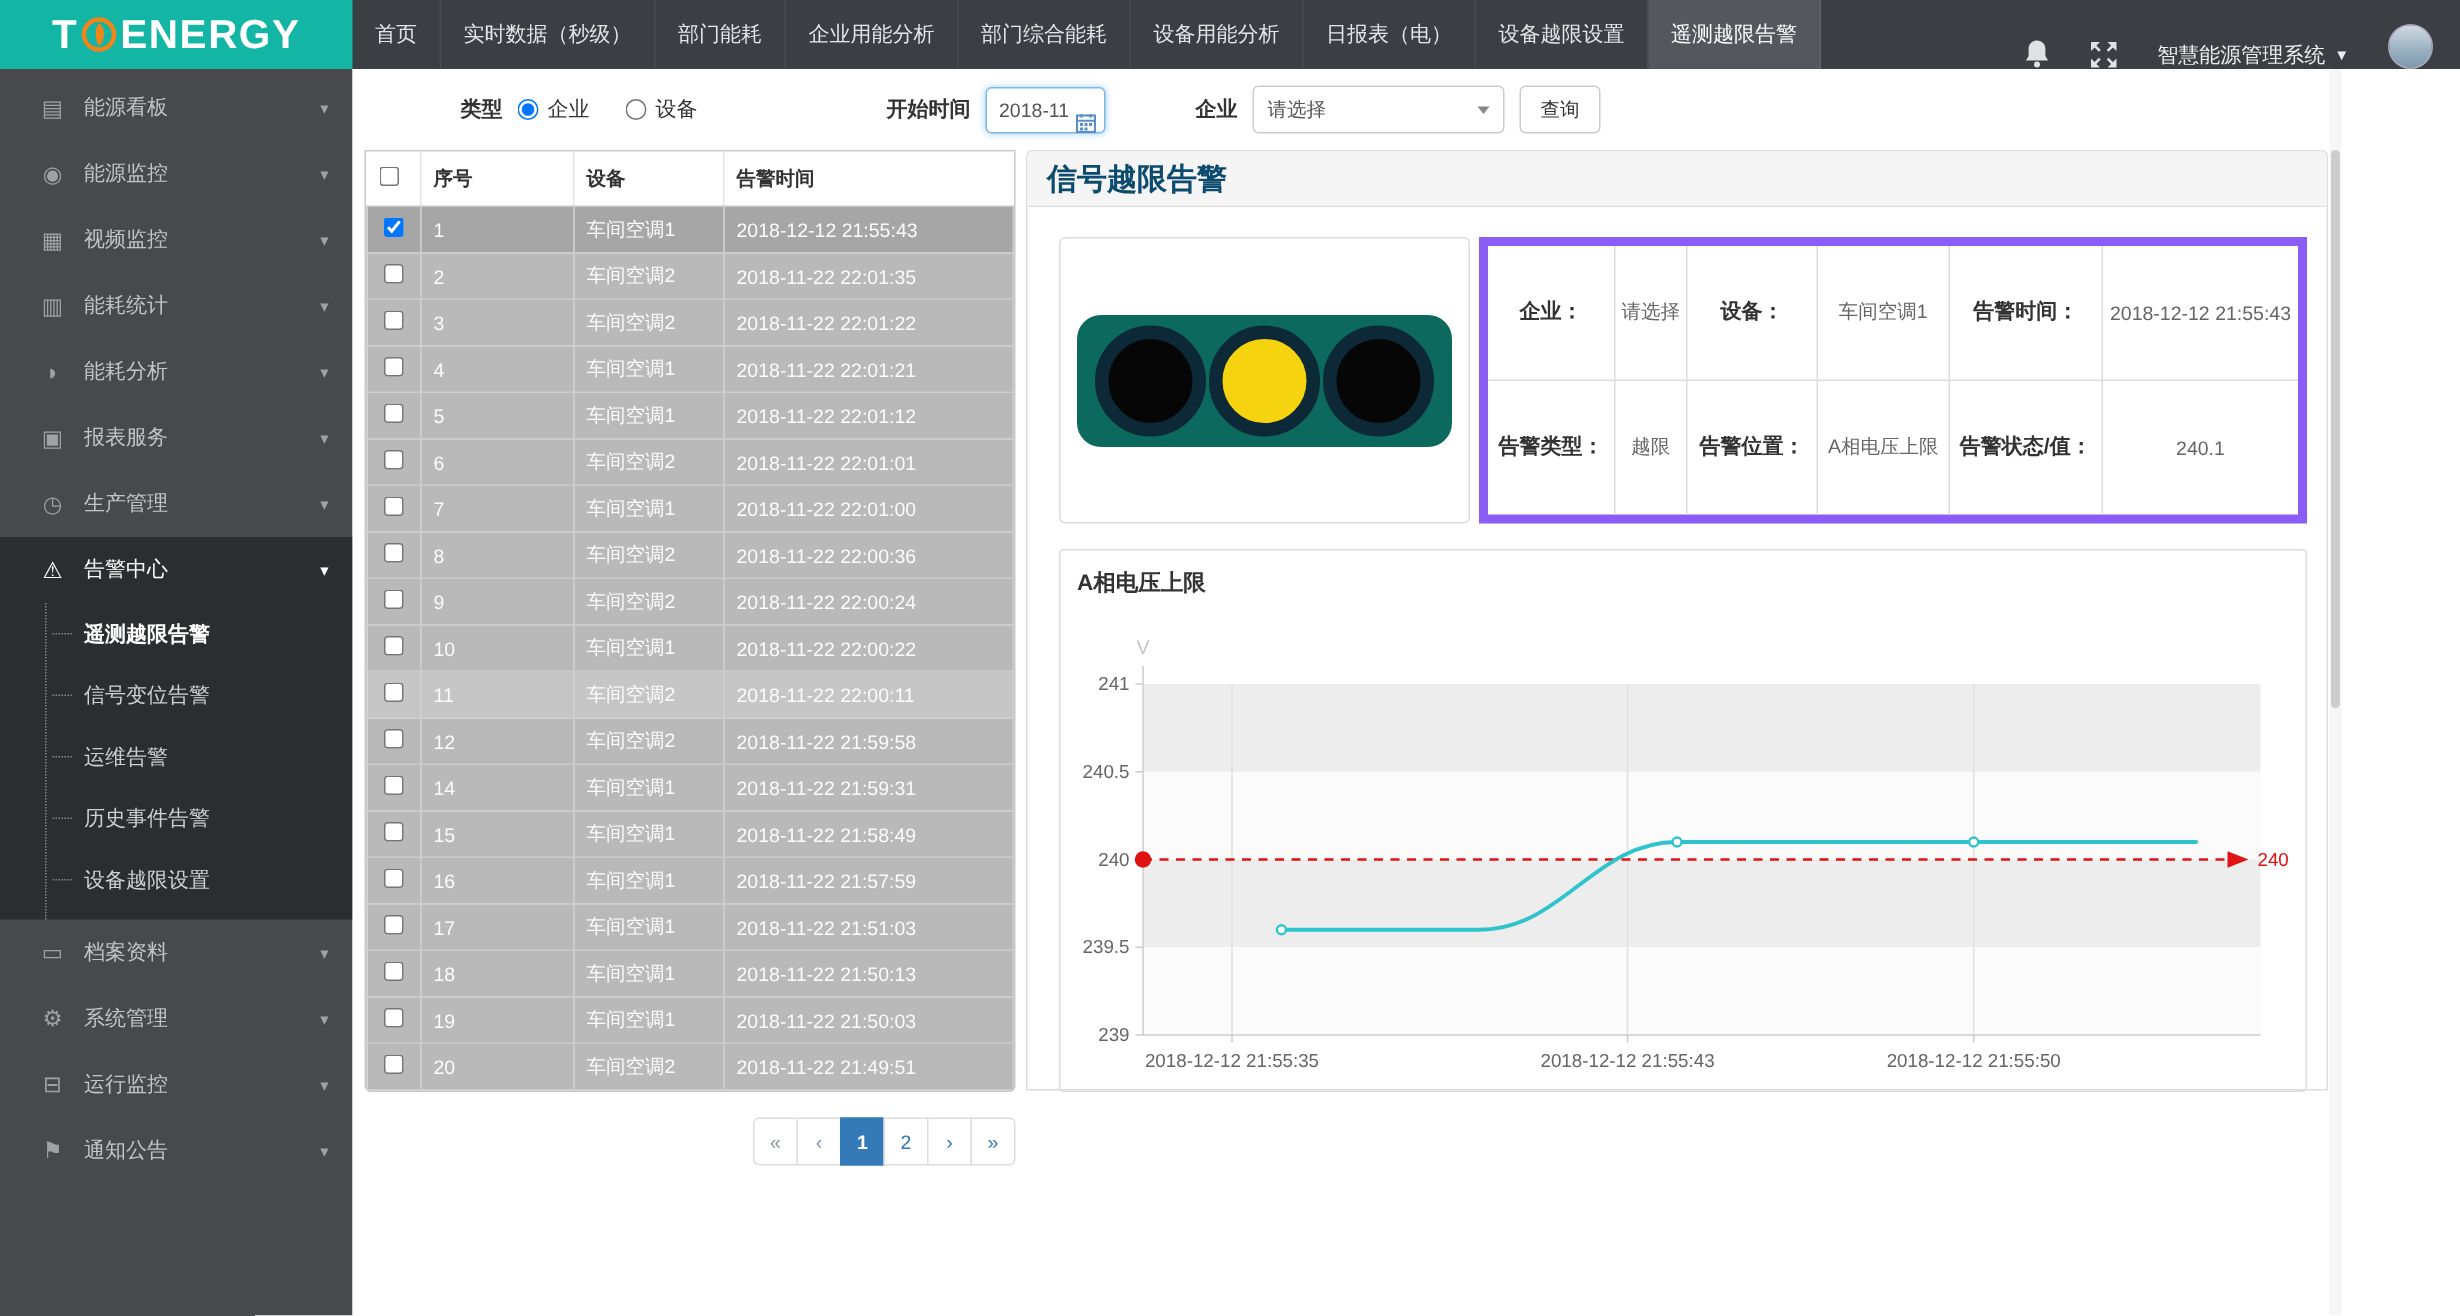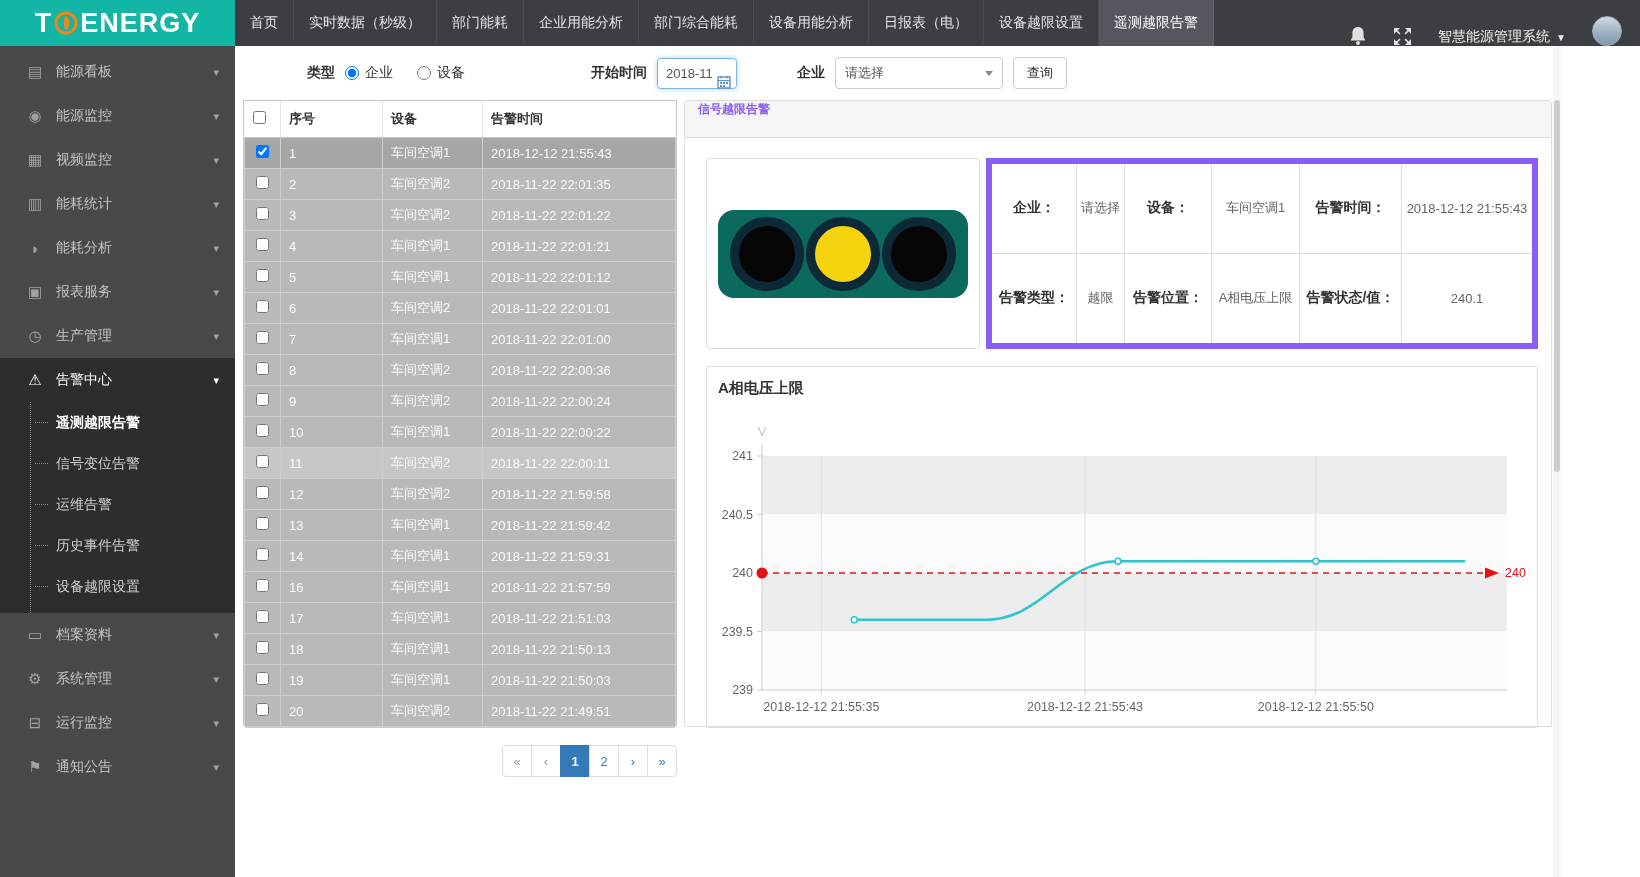--- a/index.html
+++ b/index.html
@@ -66,21 +66,21 @@
   
   .pager { position:absolute; left:8px; top:699px; width:434px; display:flex; justify-content:flex-end; }
   .page-btn { min-width:30px; height:32px; padding:0 10px; background:#fff; border:1px solid #ddd; margin-left:-1px; display:flex; align-items:center; justify-content:center; font-size:13px; color:#337ab7; cursor:pointer; }
   .page-btn.first { border-radius:4px 0 0 4px; margin-left:0; }
   .page-btn.last { border-radius:0 4px 4px 0; }
   .page-btn.muted { color:#8295a5; }
   .page-btn.active { background:#337ab7; border-color:#337ab7; color:#fff; font-weight:bold; }
 
   
   .panel { position:absolute; left:449px; top:54px; width:868px; height:627px; border:1px solid #ddd; border-radius:4px 4px 0 0; background:#fff; }
-  .panel-header { height:37px; background:#f5f5f5; border-bottom:1px solid #ddd; display:flex; padding-left:13px; font-size:12px; font-weight:bold; color:#8b5cf6; border-radius:4px 4px 0 0; }
+  .panel-header { height:37px; background:#f5f5f5; border-bottom:1px solid #ddd; display:flex; align-items:center; padding-left:13px; font-size:20px; font-weight:bold; color:#0c4a6e; border-radius:4px 4px 0 0; }
 
   .traffic-card { position:absolute; left:21px; top:57px; width:274px; height:191px; border:1px solid #ddd; border-radius:4px; display:flex; align-items:center; justify-content:center; }
   .traffic { width:250px; height:88px; background:#0b695e; border-radius:16px; display:flex; align-items:center; justify-content:center; }
   .bulb { width:74px; height:74px; border-radius:50%; border:9px solid #0d2836; background:#060606; margin:0 1px; }
   .bulb.on { background:#f5d30f; }
 
   .info-table { position:absolute; left:301px; top:57px; width:552px; height:191px; border:6px solid #8b5cf6; display:grid; grid-template-columns:85px 48px 87px 88px 102px 1fr; grid-template-rows:1fr 1fr; }
   .info-cell { border-right:1px solid #ddd; border-bottom:1px solid #ddd; display:flex; align-items:center; justify-content:center; font-size:13px; color:#666; text-align:center; padding:2px; }
   .info-cell.lbl { font-weight:bold; color:#333; font-size:14px; }
   .info-cell:nth-child(6n) { border-right:none; }
@@ -357,29 +357,29 @@
             <td>2018-11-22 22:00:11</td>
           </tr>
           <tr>
             <td class="cbcol"><input type="checkbox" style=""></td>
             <td class="seqcol">12</td>
             <td class="devcol">车间空调2</td>
             <td>2018-11-22 21:59:58</td>
           </tr>
           <tr>
             <td class="cbcol"><input type="checkbox" style=""></td>
-            <td class="seqcol">13</td>
-            <td class="devcol">车间空调1</td>
-            <td>2018-11-22 21:59:42</td>
-          </tr>
-          <tr>
-            <td class="cbcol"><input type="checkbox" style=""></td>
             <td class="seqcol">14</td>
             <td class="devcol">车间空调1</td>
             <td>2018-11-22 21:59:31</td>
+          </tr>
+          <tr>
+            <td class="cbcol"><input type="checkbox" style=""></td>
+            <td class="seqcol">15</td>
+            <td class="devcol">车间空调1</td>
+            <td>2018-11-22 21:58:49</td>
           </tr>
           <tr>
             <td class="cbcol"><input type="checkbox" style=""></td>
             <td class="seqcol">16</td>
             <td class="devcol">车间空调1</td>
             <td>2018-11-22 21:57:59</td>
           </tr>
           <tr>
             <td class="cbcol"><input type="checkbox" style=""></td>
             <td class="seqcol">17</td>

